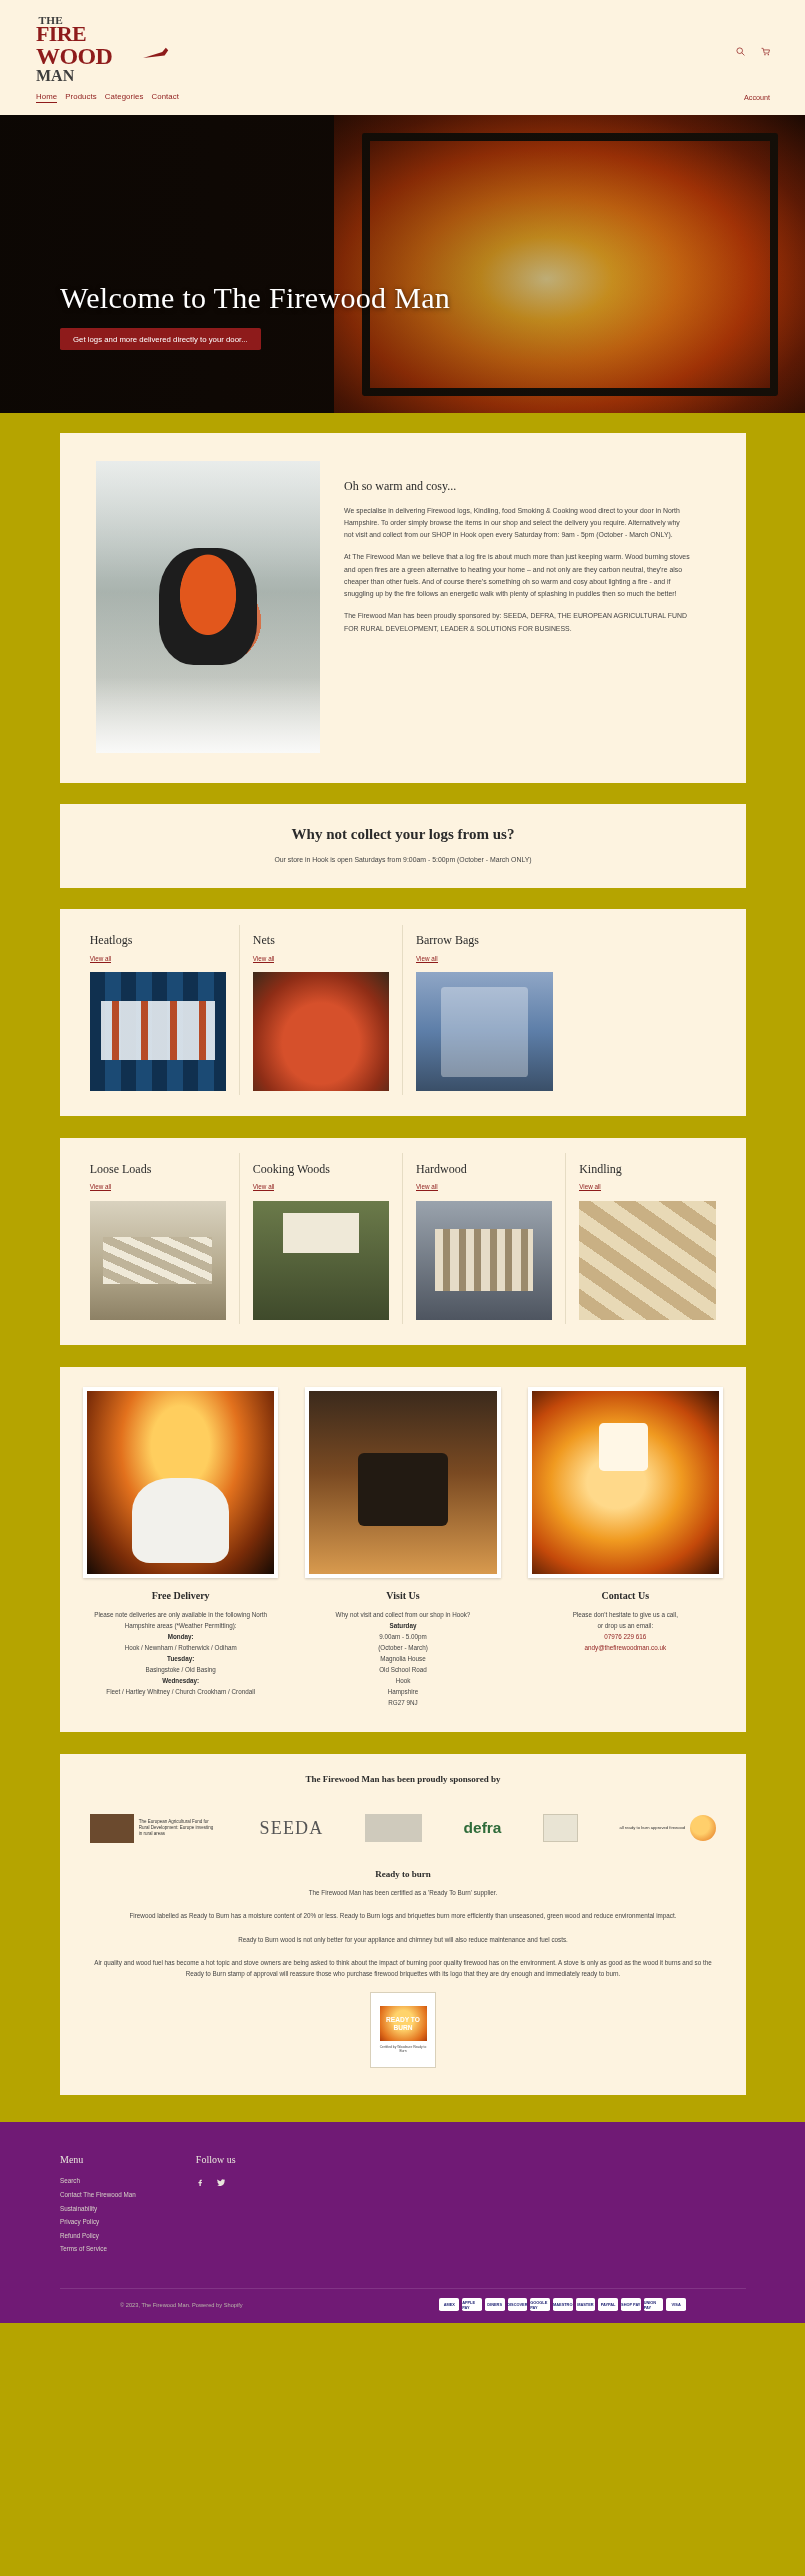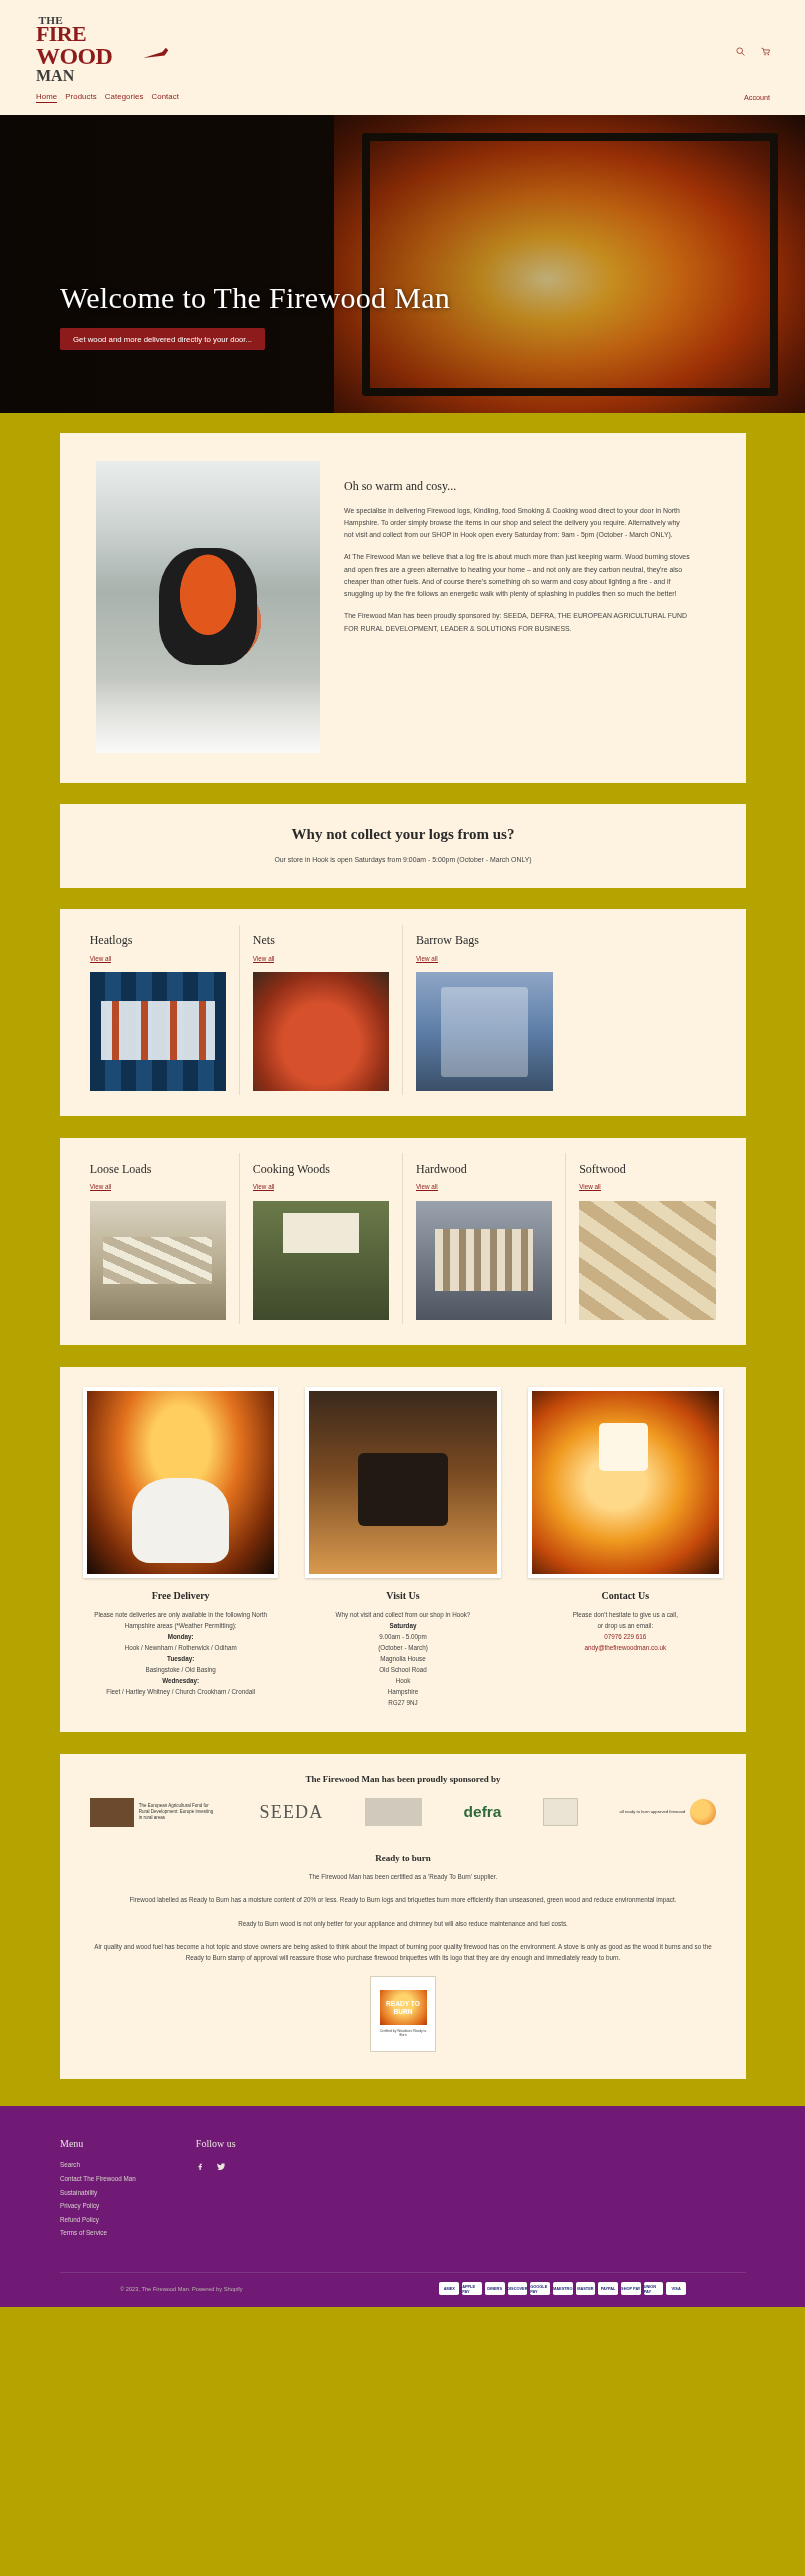--- a/index.html
+++ b/index.html
@@ -320,21 +320,21 @@
   
   .sponsors {
     margin-top: 21.5px;
     padding: 20px 30px 27.4px 30px;
     text-align: center;
   }
   .sponsors h3 {
     font-family: "Liberation Serif", serif;
     font-size: 9px;
     font-weight: bold;
-    margin-bottom: 12px;
+    margin-bottom: 28px;
   }
   .logo-row {
     display: flex;
     align-items: center;
     justify-content: space-between;
     gap: 8.4px;
     margin-bottom: 24px;
   }
   .slogo { height: 33px; display: flex; align-items: center; justify-content: center; }
   .slogo-eu { width: 128px; background: #fdf3e0; display:flex; align-items:center; gap:4.8px;}
@@ -461,21 +461,21 @@
     <a class="nav-account" href="#">Account</a>
   </div>
 </div>
 
 <div class="hero">
   <div class="hero-logs"></div>
   <div class="hero-fire"></div>
   <div class="hero-shade"></div>
   <div class="hero-content">
     <h1 class="hero-title">Welcome to The Firewood Man</h1>
-    <button class="hero-btn">Get wood and more delivered directly to your door...</button>
+    <button class="hero-btn">Get logs and more delivered directly to your door...</button>
   </div>
 </div>
 
 <div class="wrap">
   <div class="panel about">
     <div class="about-photo"></div>
     <div class="about-text">
       <h2 class="about-title">Oh so warm and cosy...</h2>
       <p>We specialise in delivering Firewood logs, Kindling, food Smoking &amp; Cooking wood direct to your door in North Hampshire. To order simply browse the items in our shop and select the delivery you require. Alternatively why not visit and collect from our SHOP in Hook open every Saturday from: 9am - 5pm (October - March ONLY).</p>
       <p>At The Firewood Man we believe that a log fire is about much more than just keeping warm. Wood burning stoves and open fires are a green alternative to heating your home – and not only are they carbon neutral, they're also cheaper than other fuels. And of course there's something oh so warm and cosy about lighting a fire - and if snuggling up by the fire follows an energetic walk with plenty of splashing in puddles then so much the better!</p>
@@ -516,21 +516,21 @@
       <div class="cat-name">Cooking Woods</div>
       <a class="cat-link" href="#">View all</a>
       <div class="cat-img img-cooking"></div>
     </div>
     <div class="cat-cell">
       <div class="cat-name">Hardwood</div>
       <a class="cat-link" href="#">View all</a>
       <div class="cat-img img-hardwood"></div>
     </div>
     <div class="cat-cell">
-      <div class="cat-name">Softwood</div>
+      <div class="cat-name">Kindling</div>
       <a class="cat-link" href="#">View all</a>
       <div class="cat-img img-softwood"></div>
     </div>
   </div>
 
   <div class="panel info">
     <div class="info-col">
       <div class="info-img img-socks"></div>
       <div class="info-title">Free Delivery</div>
       <div class="info-body">

